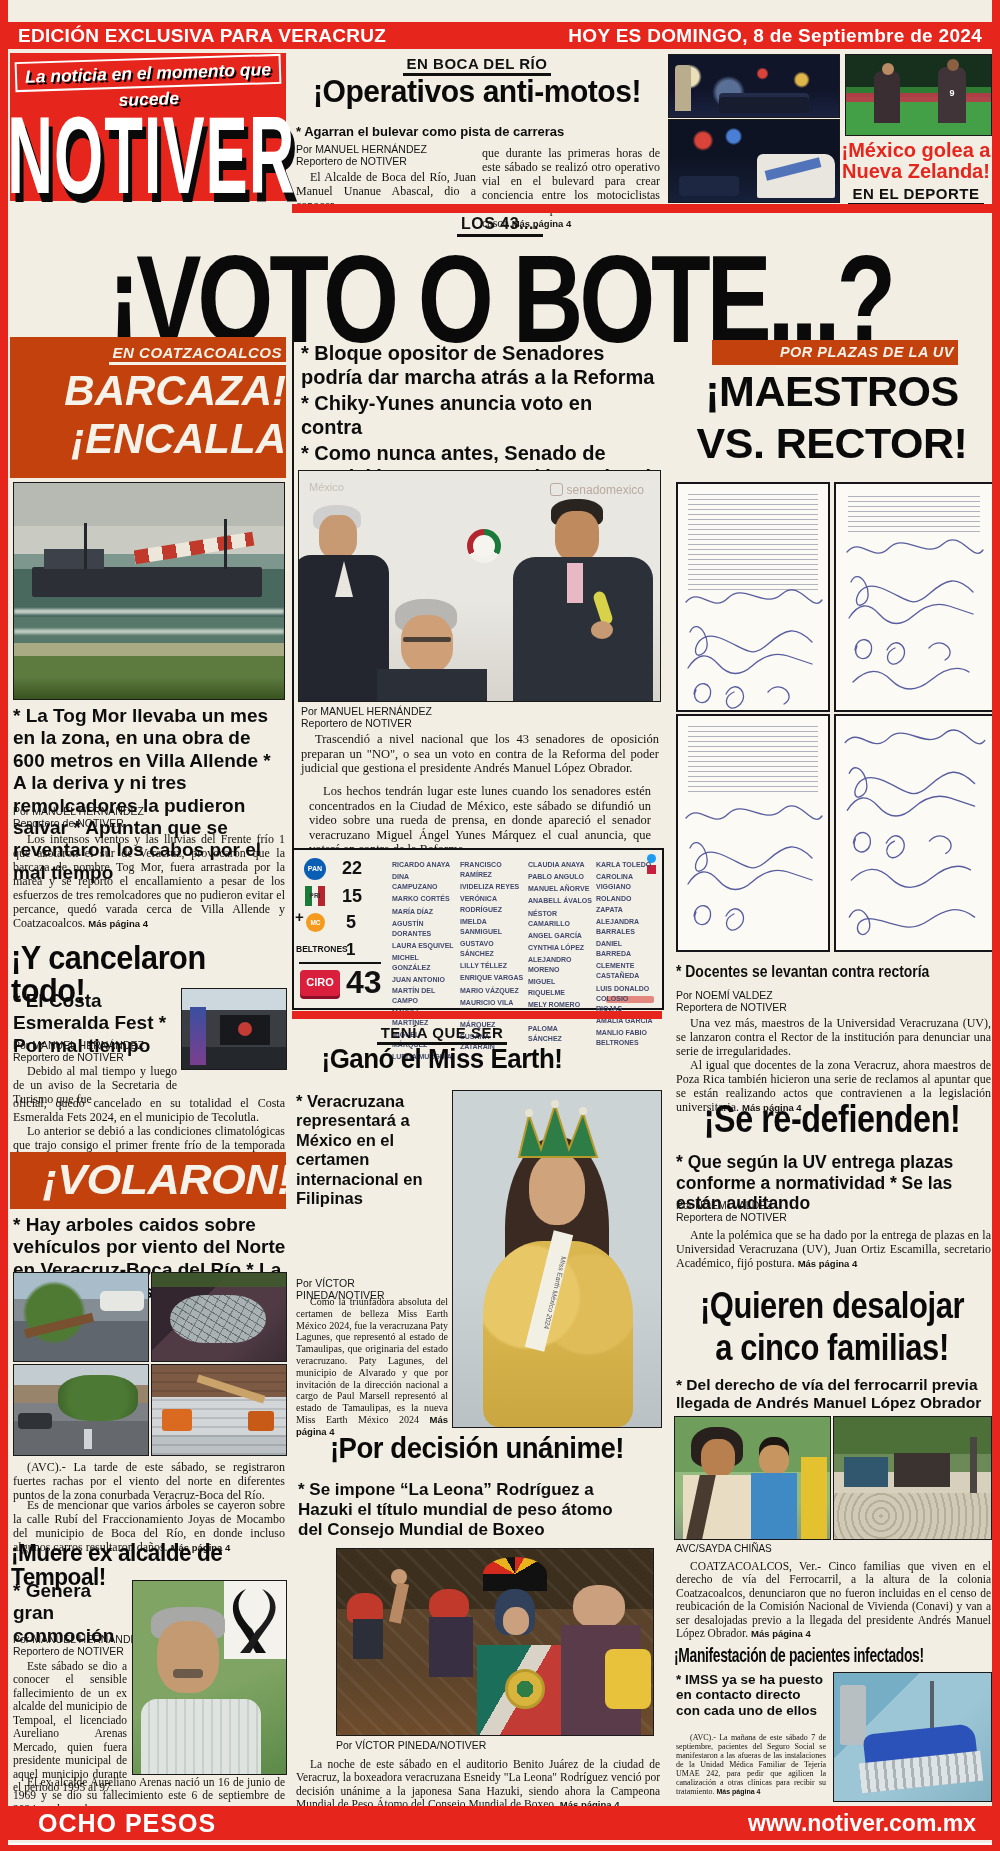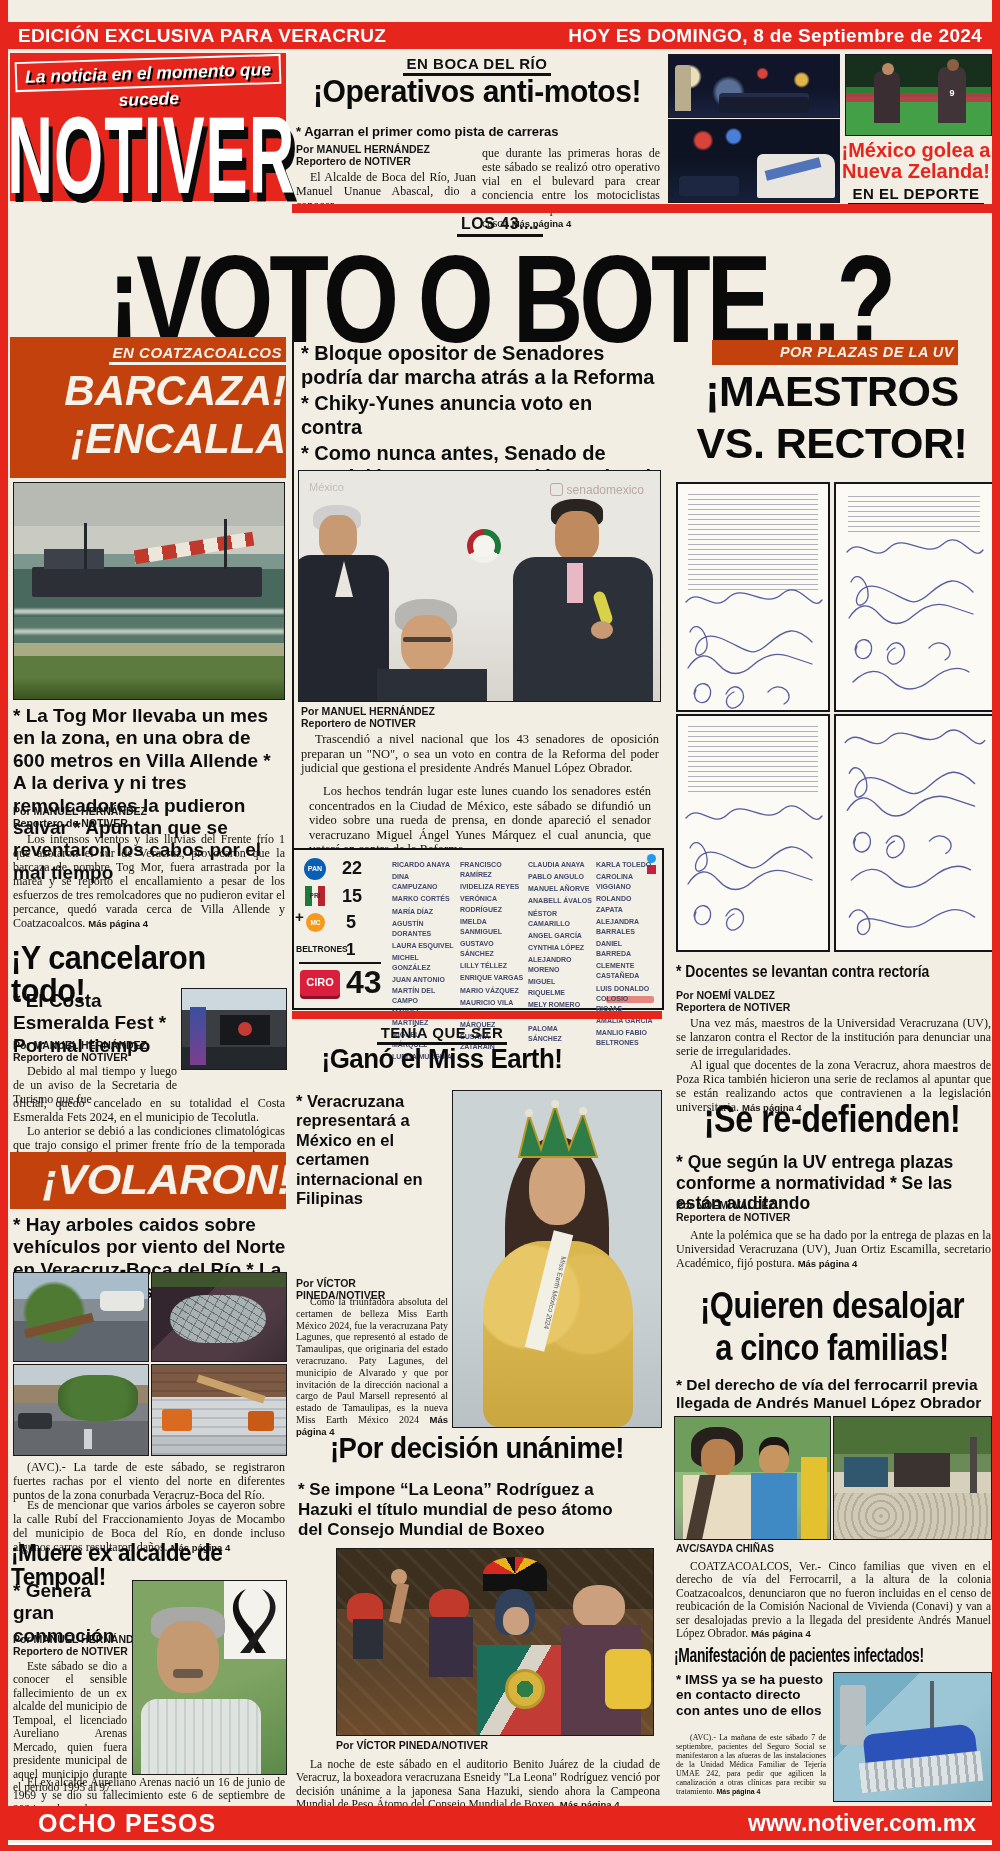--- a/index.html
+++ b/index.html
@@ -4,21 +4,21 @@
 <style>
   html,body{margin:0;padding:0;background:#d9d4c8;}
   #page{position:relative;width:1000px;height:1851px;margin:0 auto;background:#f2eee4;overflow:hidden;
         font-family:"Liberation Sans",sans-serif;color:#111;}
   .abs{position:absolute;}
   .red{background:#e6251c;}
   .ph{position:absolute;border:1.5px solid #1a1a1a;overflow:hidden;background:#888;}
   .kick{font-weight:bold;display:inline-block;border-bottom:3px solid currentColor;padding:0 4px 1px 4px;letter-spacing:.5px;}
   .hx{font-weight:bold;letter-spacing:-.5px;color:#0a0a0a;line-height:1;}
   .bul{font-weight:bold;line-height:1.18;color:#0d0d0d;}
-  .by{font-weight:bold;font-size:10.5px;line-height:1.12;color:#151515;}
+  .by{font-weight:normal;font-size:10.5px;line-height:1.12;color:#151515;}
   .bd{font-family:"Liberation Serif",serif;font-size:12px;line-height:1.17;text-align:justify;color:#15120e;}
   .ind{text-indent:14px;}
   .more{font-family:"Liberation Sans",sans-serif;font-size:9.5px;font-weight:bold;}
   .wpanel{background:#c2410c;color:#f5f2ea;text-align:right;font-style:italic;}
   .ctr{text-align:center;}
   .tname{font-weight:bold;font-size:7px;line-height:1.45;color:#434a6e;text-transform:uppercase;margin-bottom:2px;}
   .scrib path{fill:none;stroke:#39418f;stroke-width:1.3;opacity:.85;stroke-linecap:round;}
   .lpanel{position:absolute;background:#fbfaf4;border:2px solid #15151a;overflow:hidden;}
   .txtlines{position:absolute;background:repeating-linear-gradient(180deg,#888d9d 0 1px,transparent 1px 5px);opacity:.65;}
   .senbul div{margin-bottom:3px;}
@@ -40,21 +40,21 @@
     <div class="abs" style="left:5px;top:5px;right:5px;height:26px;border:2px solid #fff;transform:rotate(-1.8deg);text-align:center;
          font-weight:bold;font-style:italic;font-size:17.5px;color:#fff;line-height:26px;text-shadow:2px 2px 0 #000;">La noticia en el momento que sucede</div>
     <div class="abs ctr" style="left:0;right:0;top:40px;font-weight:bold;font-size:62px;color:#fff;letter-spacing:1px;
          transform:scale(1.02,1.75);transform-origin:center top;text-shadow:4px 5px 0 #0a0a0a;">NOTIVER</div>
   </div>
 
   <div class="abs ctr" style="left:292px;top:55px;width:370px;font-size:15px;text-align:center;">
     <span class="kick">EN BOCA DEL RÍO</span>
   </div>
   <div class="abs hx ctr" style="left:292px;top:76px;width:370px;font-size:31px;transform:scaleX(.97);transform-origin:center;">¡Operativos anti-motos!</div>
-  <div class="abs bul" style="left:296px;top:124px;width:366px;font-size:13px;">* Agarran el primer como pista de carreras</div>
+  <div class="abs bul" style="left:296px;top:124px;width:366px;font-size:13px;">* Agarran el bulevar como pista de carreras</div>
   <div class="abs by" style="left:296px;top:144px;">
     <div>Por MANUEL HERNÁNDEZ</div>
       <div>Reportero de NOTIVER</div>
   </div>
   <div class="abs bd ind" style="left:296px;top:170px;width:180px;">El Alcalde de Boca del Río, Juan Manuel Unanue Abascal, dio a conocer</div>
   <div class="abs bd" style="left:482px;top:146px;width:178px;">
     <span>que durante las primeras horas de este sábado se realizó otro operativo vial en el bulevard para crear conciencia entre los motociclistas sobre la importancia de utilizar casco</span> <span class="more">Más página 4</span>
   </div>
 
   <div class="ph" style="left:668px;top:54px;width:170px;height:62px;background:
@@ -439,21 +439,21 @@
     <div class="abs" style="left:60px;top:36px;width:56px;height:34px;background:#3a3330;"></div>
     <div class="abs" style="right:14px;top:20px;width:7px;height:96px;background:#4a4540;"></div>
     <div class="abs" style="left:0;bottom:0;width:100%;height:46px;background:repeating-radial-gradient(circle at 30% 50%,#b5ae99 0 2px,#cfc9b6 2px 7px);"></div>
   </div>
   <div class="abs by" style="left:676px;top:1543px;font-size:10px;">AVC/SAYDA CHIÑAS</div>
   <div class="abs bd ind" style="left:676px;top:1560px;width:315px;font-size:11.5px;">
     <span>COATZACOALCOS, Ver.-  Cinco familias que viven en el derecho de vía del Ferrocarril, a la altura de la colonia Coatzacoalcos, denunciaron que no fueron incluidas en el censo de reubicación de la Comisión Nacional de Vivienda (Conavi) y van a ser desalojadas previo a la llegada del presidente Andrés Manuel López Obrador.</span> <span class="more">Más página 4</span>
   </div>
 
   <div class="abs hx" style="left:674px;top:1644px;width:480px;font-size:21px;white-space:nowrap;transform:scaleX(.66);transform-origin:left;">¡Manifestación de pacientes infectados!</div>
-  <div class="abs bul" style="left:676px;top:1672px;width:150px;font-size:13.5px;line-height:1.14;">* IMSS ya se ha puesto en contacto directo con antes uno de ellos</div>
+  <div class="abs bul" style="left:676px;top:1672px;width:150px;font-size:13.5px;line-height:1.14;">* IMSS ya se ha puesto en contacto directo con cada uno de ellos</div>
   <div class="ph" style="left:833px;top:1672px;width:157px;height:128px;background:linear-gradient(135deg,#76aec5 0 30%,#9cc6d6 30% 60%,#83b1c2 100%);">
     <div class="abs" style="left:6px;top:12px;width:26px;height:60px;background:#b8bfc2;border-radius:3px;"></div>
     <div class="abs" style="left:96px;top:8px;width:4px;height:70px;background:#55606a;"></div>
     <div class="abs" style="left:30px;top:56px;width:112px;height:34px;background:#2a52b8;border-radius:10px 16px 4px 4px;transform:rotate(-6deg);"></div>
     <div class="abs" style="left:26px;top:84px;width:122px;height:30px;background:repeating-linear-gradient(90deg,#dde2e4 0 6px,#aab3b8 6px 9px);transform:rotate(-6deg);"></div>
   </div>
   <div class="abs bd ind" style="left:676px;top:1734px;width:150px;font-size:8px;line-height:1.12;">
     <span>(AVC).- La mañana de este sábado 7 de septiembre, pacientes del Seguro Social se manifestaron a las afueras de las instalaciones de la Unidad Médica Familiar de Tejería UMAE 242, para pedir que agilicen la canalización a otras clínicas para recibir su tratamiento.</span> <span class="more" style="font-size:7px;">Más página 4</span>
   </div>
 

